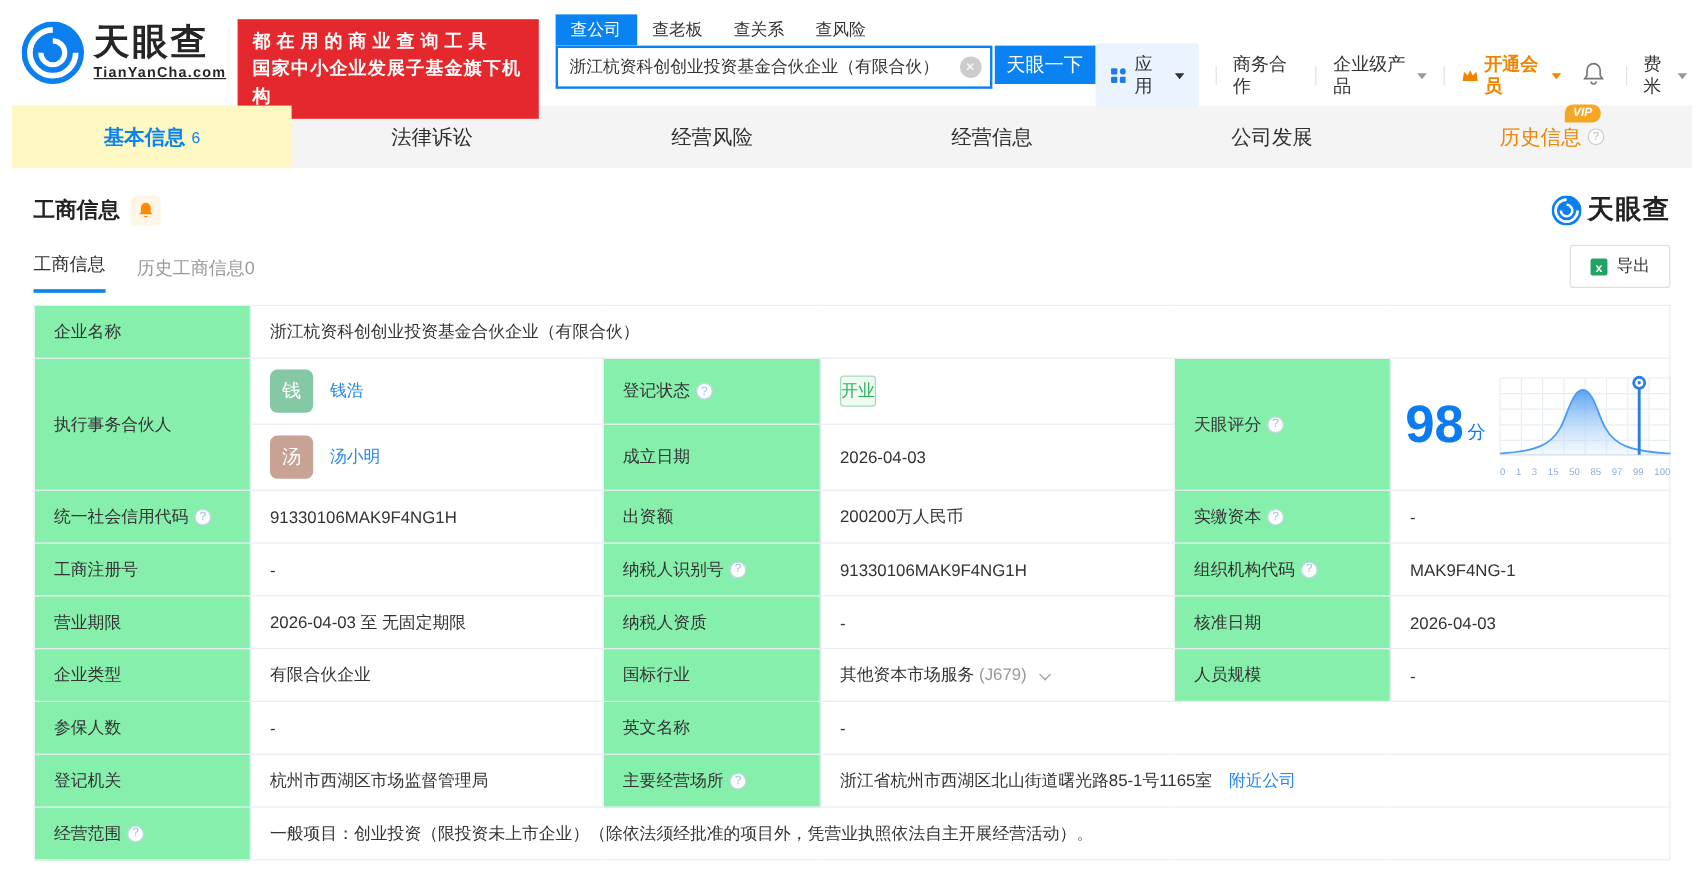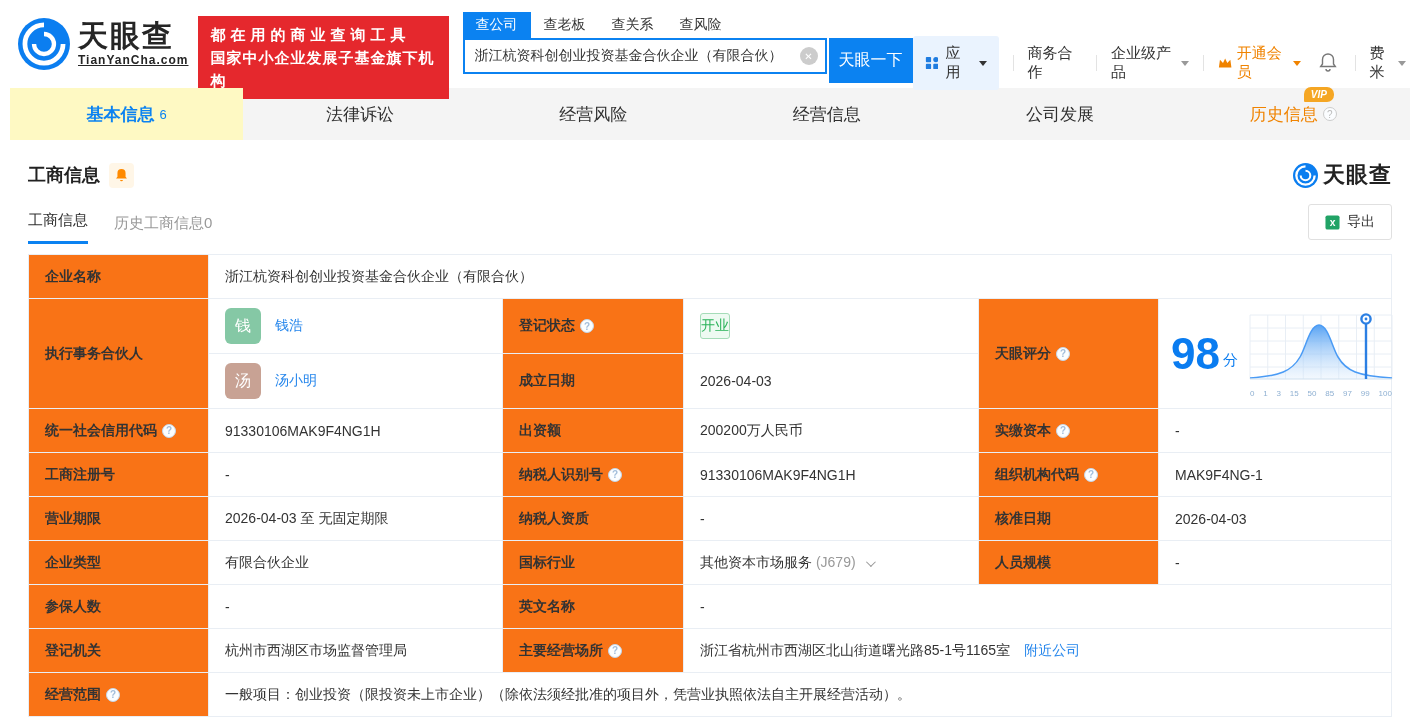--- a/index.html
+++ b/index.html
@@ -20,32 +20,32 @@
   .search-tabs { display:flex; font-size:14px; }
   .search-tab { padding:4px 13px; cursor:pointer; color:#333; }
   .search-tab.active { background:#0b82f1; color:#fff; }
   .search-row { display:flex; }
   .search-input-wrap { position:relative; width:364px; }
   .search-input { width:100%; height:36px; border:2px solid #0b82f1; padding:0 34px 0 10px;
     font-size:14px; color:#333; outline:none; font-family:inherit;}
   .clear-btn { position:absolute; right:9px; top:9px; width:18px; height:18px; border-radius:50%;
     background:#ccc; color:#fff; font-size:10px; display:flex; align-items:center; justify-content:center; cursor:pointer;}
   .clear-btn::after { content:"✕"; }
-  .search-btn { width:84px; height:45px; margin-left:2px; background:#0b82f1; color:#fff; border:none;
+  .search-btn { width:84px; height:32px; margin-left:2px; background:#0b82f1; color:#fff; border:none;
     font-size:16px; cursor:pointer; font-family:inherit;}
   .hnav { margin-left:auto; display:flex; align-items:center; margin-top:24px; font-size:15px; }
   .apps-btn { background:#eaf3fe; border-radius:3px; padding:8px 12px; display:flex; align-items:center; cursor:pointer;}
   .apps-btn span { margin:0 5px 0 7px; }
   .caret { width:0;height:0;border-left:4px solid transparent;border-right:4px solid transparent;
     border-top:5px solid #333; display:inline-block; margin-left:2px;}
   .caret.gray { border-top-color:#999; }
   .caret.orange { border-top-color:#f08300; }
   .sep { width:1px; height:16px; background:#e3e3e3; margin:0 14px; }
   .hnav-item { cursor:pointer; display:flex; align-items:center; }
-  .vip-link { color:#f08300; font-weight:400; }
+  .vip-link { color:#f08300; font-weight:700; }
   .vip-link svg { margin-right:5px; }
   .bell-top { margin:0 4px 0 18px; cursor:pointer; }
 
   
   .tabbar { margin:0 10px; height:52px; background:#f4f4f4; display:flex; }
   .tab { flex:1; display:flex; align-items:center; justify-content:center; font-size:17px;
     color:#2f2f2f; cursor:pointer; }
   .tab.active { background:#fef9c3; color:#0b82f1; font-weight:700; }
   .tab-count { font-size:13px; color:#0b82f1; margin-left:5px; font-weight:400;}
   .tab-label-wrap { position:relative; display:inline-block; }
@@ -69,21 +69,21 @@
   .subtab-row { display:flex; align-items:flex-end; margin-top:14px; }
   .subtab { font-size:15px; color:#999; margin-right:26px; padding-bottom:11px; cursor:pointer; }
   .subtab.active { color:#2f2f2f; border-bottom:3px solid #0b82f1; }
   .export-btn { margin-left:auto; display:flex; align-items:center; gap:7px; background:#fff;
     border:1px solid #e0e0e0; border-radius:3px; padding:8px 16px; font-size:14px; color:#333;
     cursor:pointer; font-family:inherit; margin-bottom:4px;}
 
   
   table.info { width:100%; border-collapse:collapse; table-layout:fixed; margin-top:10px; font-size:14px; }
   table.info td { border:1px solid #e9eef4; padding:0 16px; height:44px; vertical-align:middle; }
-  td.lbl { background:#f97316; color:#333;font-weight:bold; }
+  td.lbl { background:#86efac; color:#333; }
   td.lbl .lblin { display:inline-flex; align-items:center; }
   tr.partner-row td { height:55px; }
   td.dashed-b { border-bottom-style:dashed; }
   .partner { display:flex; align-items:center; }
   .avatar { width:36px; height:36px; border-radius:6px; color:#fff; font-size:16px;
     display:flex; align-items:center; justify-content:center; cursor:pointer; flex:none;}
   .avatar.green { background:#85c8a5; }
   .avatar.tan { background:#c8a294; }
   .blue-link { color:#2586ec; cursor:pointer; text-decoration:none; }
   .partner .blue-link { margin-left:14px; }

